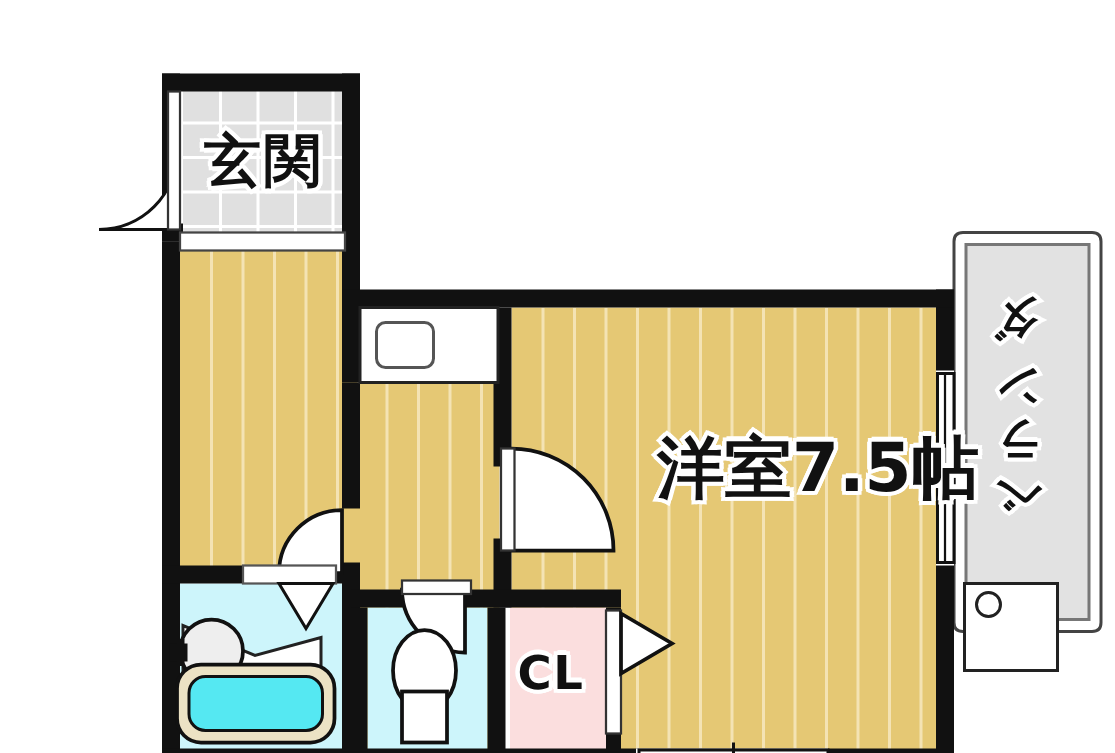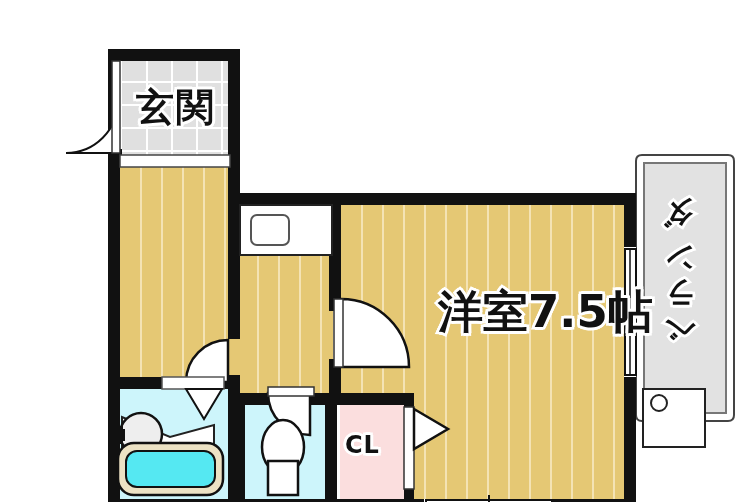--- a/index.html
+++ b/index.html
@@ -43,21 +43,21 @@
   }
   #label-youshitsu {
     left: 438px;
     top: 245px;
     font-size: 45px;
     letter-spacing: 0px;
   }
   #label-cl {
     left: 345px;
     top: 394px;
-    font-size: 24px;
+    font-size: 31px;
     letter-spacing: 1px;
   }
   #label-veranda {
     left: 660px;
     top: 178px;
     font-size: 30px;
     writing-mode: vertical-rl;
     transform: rotate(180deg);
     transform-origin: center center;
     letter-spacing: 3px;

